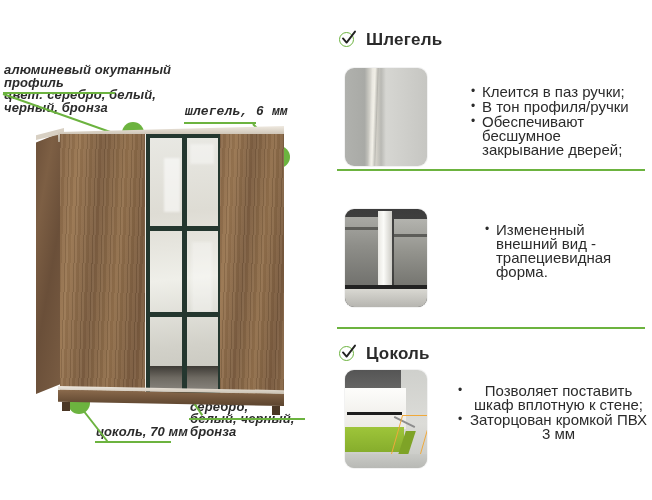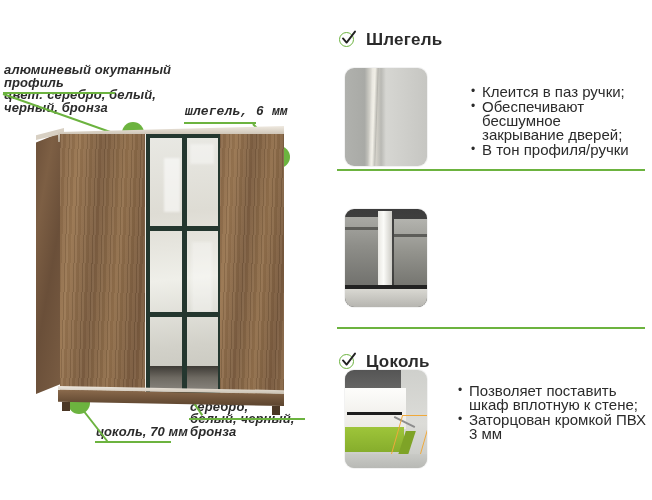--- a/index.html
+++ b/index.html
@@ -194,65 +194,68 @@
         </span>
         <span class="sec-title">Шлегель</span>
       </div>
 
       <div class="thumb t1" style="top:68px;">
         <span class="seam"></span>
       </div>
 
       <ul class="bullets" style="left:141px;top:85px;width:168px;">
         <li>Клеится в паз ручки;</li>
+        <li>В тон профиля/ручки</li>
         <li>Обеспечивают бесшумное закрывание дверей;</li>
-        <li>В тон профиля/ручки</li>
       </ul>
 
       <div class="divider" style="top:169px;"></div>
     </div>
 
     <div class="section" style="top:170px;height:158px;">
 
       <div class="thumb t2" style="top:39px;">
         <span class="panelA"></span>
           <span class="railA"></span>
         <span class="panelB"></span>
           <span class="railB"></span>
         <span class="handle"></span>
         <span class="track"></span>
           <span class="floor"></span>
       </div>
 
+      <ul class="bullets" style="left:155px;top:53px;width:160px;">
+        <li>Измененный внешний вид - трапециевидная форма.</li>
+      </ul>
 
       <div class="divider" style="top:157px;"></div>
     </div>
 
     <div class="section" style="top:328px;height:172px;">
-      <div class="sec-head" style="top:16px;margin-top:8px;">
+      <div class="sec-head" style="top:16px;">
         <span class="check-icon">
           <span class="ring"></span>
           <svg class="tick" viewBox="0 0 17 17" aria-hidden="true">
             <path d="M3 8.4 L6.6 12.6 L15 1.6" fill="none" stroke="#222" stroke-width="1.9" stroke-linecap="round" stroke-linejoin="round"></path>
           </svg>
         </span>
         <span class="sec-title">Цоколь</span>
       </div>
 
       <div class="thumb t3" style="top:42px;">
         <span class="darktop"></span>
           <span class="cab"></span>
           <span class="slit"></span>
         <span class="green"></span>
         <span class="green2"></span>
           <span class="wire2"></span>
         <span class="wire"></span>
         <span class="fl"></span>
       </div>
 
-      <ul class="bullets" style="left:128px;top:56px;width:190px;">
+      <ul class="bullets" style="left:128px;top:56px;width:190px;text-align:center;">
         <li>Позволяет поставить шкаф вплотную к стене;</li>
         <li>Заторцован кромкой ПВХ 3 мм</li>
       </ul>
     </div>
 
   </div>
 </div>
 
 </body></html>

